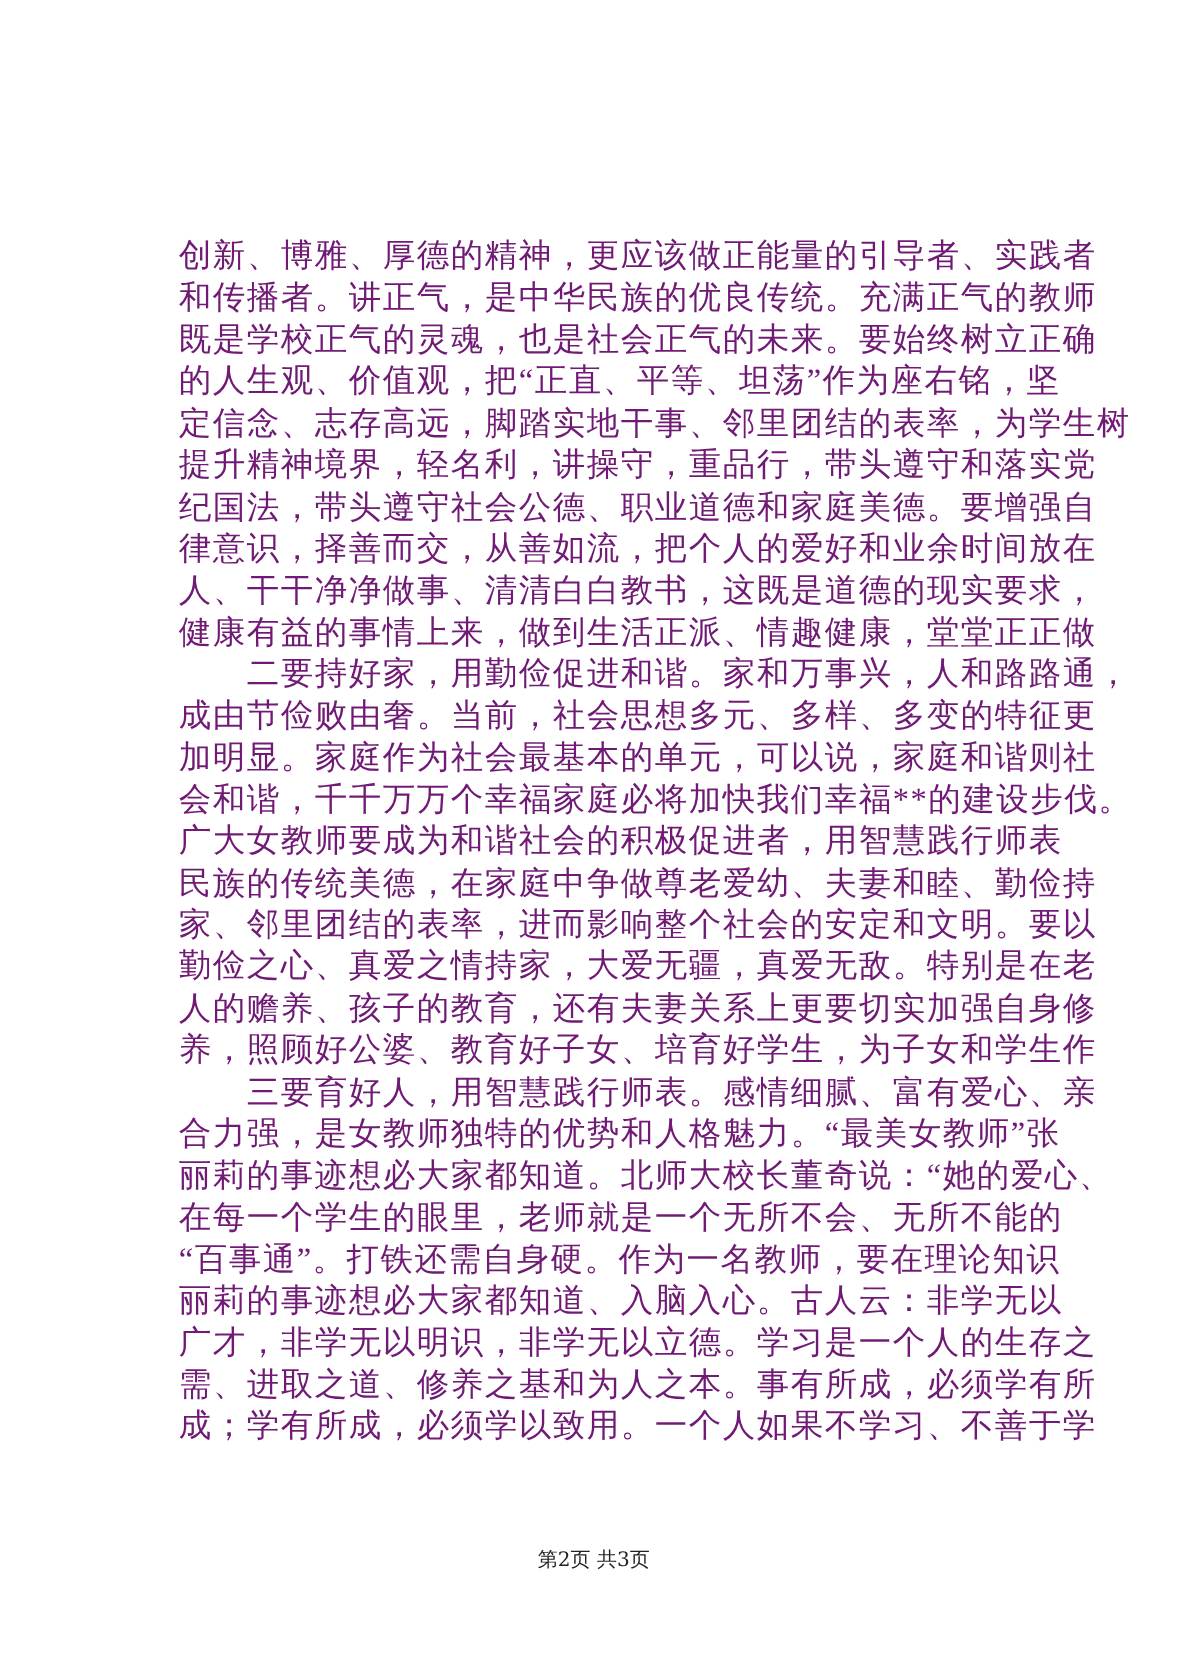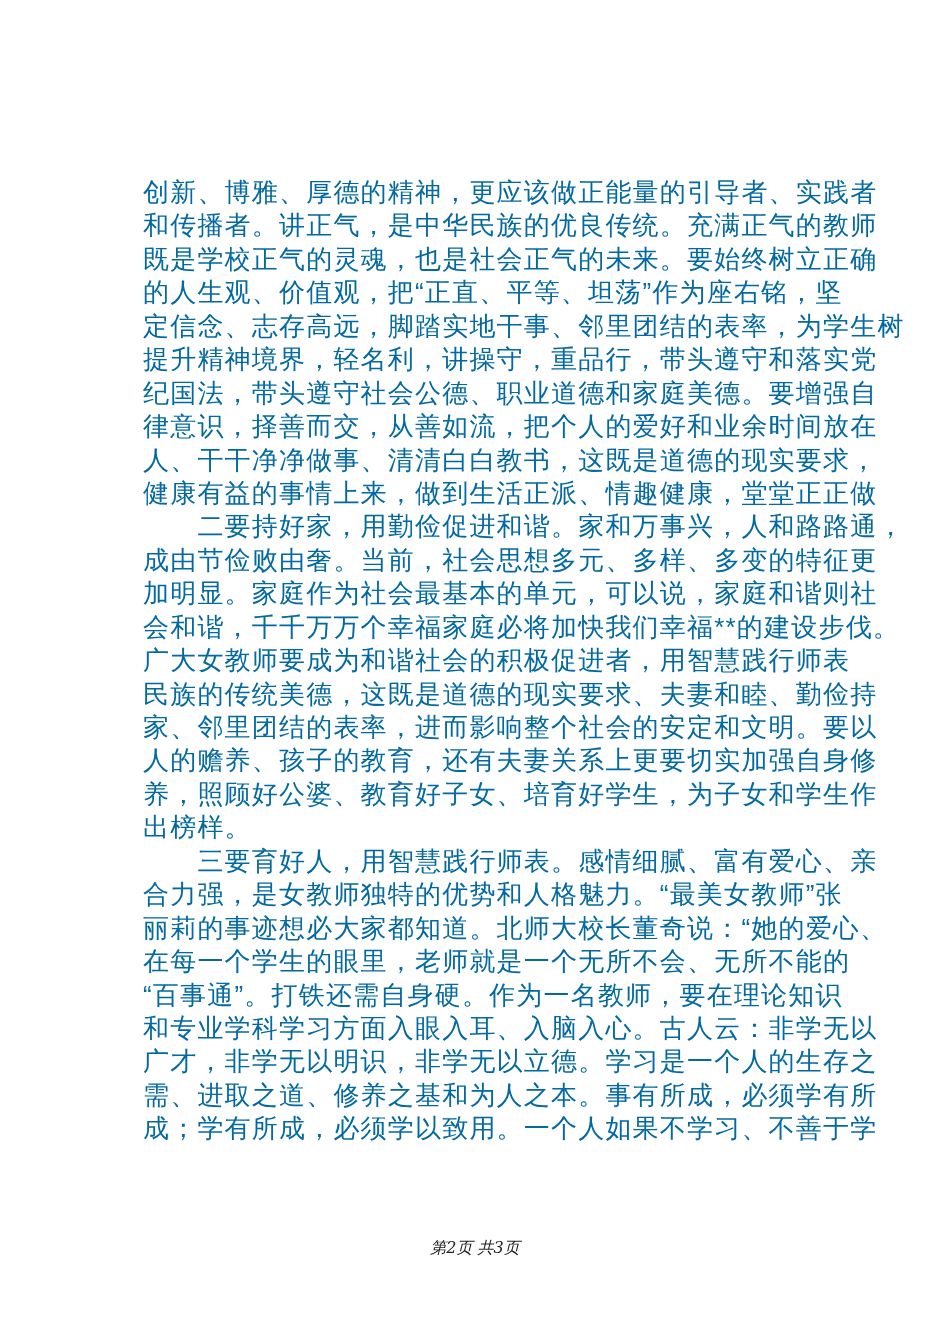--- a/index.html
+++ b/index.html
@@ -1,34 +1,34 @@
 <!DOCTYPE html>
 <html><head>
 <meta charset="utf-8">
 <style>
   html, body { margin: 0; padding: 0; background: #ffffff; }
   body { width: 950px; height: 1344px; position: relative; overflow: hidden; }
   .page {
     position: absolute; left: 0; top: 0; width: 950px; height: 1344px; background: #ffffff;
   }
   .content {
-    position: absolute; left: 143px; top: 176px; width: 700px;
-    font-family: Liberation Sans, sans-serif;
-    color: #0369a1;
+    position: absolute; left: 143px; top: 188px; width: 700px;
+    font-family: Liberation Serif, serif;
+    color: #701a75;
     font-size: 26px;
     line-height: 33.45px;
   }
   .line {
     display: block; white-space: nowrap; height: 33.45px;
     letter-spacing: 1.2px;
   }
   .footer {
     position: absolute; left: 0; width: 950px; top: 1238px; text-align: center;
     font-family: "DejaVu Serif", "Liberation Serif", serif;
-    font-size: 16px; color: #222222; font-style: italic;
+    font-size: 16px; color: #222222;
   }
 </style>
 </head>
 <body>
 
 <div class="page">
   <div class="content">
     <span class="line">创新、博雅、厚德的精神，更应该做正能量的引导者、实践者</span>
     <span class="line">和传播者。讲正气，是中华民族的优良传统。充满正气的教师</span>
     <span class="line">既是学校正气的灵魂，也是社会正气的未来。要始终树立正确</span>
@@ -37,29 +37,29 @@
     <span class="line">提升精神境界，轻名利，讲操守，重品行，带头遵守和落实党</span>
     <span class="line">纪国法，带头遵守社会公德、职业道德和家庭美德。要增强自</span>
     <span class="line">律意识，择善而交，从善如流，把个人的爱好和业余时间放在</span>
     <span class="line">人、干干净净做事、清清白白教书，这既是道德的现实要求，</span>
     <span class="line">健康有益的事情上来，做到生活正派、情趣健康，堂堂正正做</span>
     <span class="line">　　二要持好家，用勤俭促进和谐。家和万事兴，人和路路通，</span>
     <span class="line">成由节俭败由奢。当前，社会思想多元、多样、多变的特征更</span>
     <span class="line">加明显。家庭作为社会最基本的单元，可以说，家庭和谐则社</span>
     <span class="line">会和谐，千千万万个幸福家庭必将加快我们幸福**的建设步伐。</span>
     <span class="line">广大女教师要成为和谐社会的积极促进者，用智慧践行师表</span>
-    <span class="line">民族的传统美德，这既是道德的现实要求、夫妻和睦、勤俭持</span>
+    <span class="line">民族的传统美德，在家庭中争做尊老爱幼、夫妻和睦、勤俭持</span>
     <span class="line">家、邻里团结的表率，进而影响整个社会的安定和文明。要以</span>
+    <span class="line">勤俭之心、真爱之情持家，大爱无疆，真爱无敌。特别是在老</span>
     <span class="line">人的赡养、孩子的教育，还有夫妻关系上更要切实加强自身修</span>
     <span class="line">养，照顾好公婆、教育好子女、培育好学生，为子女和学生作</span>
-    <span class="line">出榜样。</span>
     <span class="line">　　三要育好人，用智慧践行师表。感情细腻、富有爱心、亲</span>
     <span class="line">合力强，是女教师独特的优势和人格魅力。“最美女教师”张</span>
     <span class="line">丽莉的事迹想必大家都知道。北师大校长董奇说：“她的爱心、</span>
     <span class="line">在每一个学生的眼里，老师就是一个无所不会、无所不能的</span>
     <span class="line">“百事通”。打铁还需自身硬。作为一名教师，要在理论知识</span>
-    <span class="line">和专业学科学习方面入眼入耳、入脑入心。古人云：非学无以</span>
+    <span class="line">丽莉的事迹想必大家都知道、入脑入心。古人云：非学无以</span>
     <span class="line">广才，非学无以明识，非学无以立德。学习是一个人的生存之</span>
     <span class="line">需、进取之道、修养之基和为人之本。事有所成，必须学有所</span>
     <span class="line">成；学有所成，必须学以致用。一个人如果不学习、不善于学</span>
   </div>
   <div class="footer">第2页 共3页</div>
 </div>
 
 </body></html>

